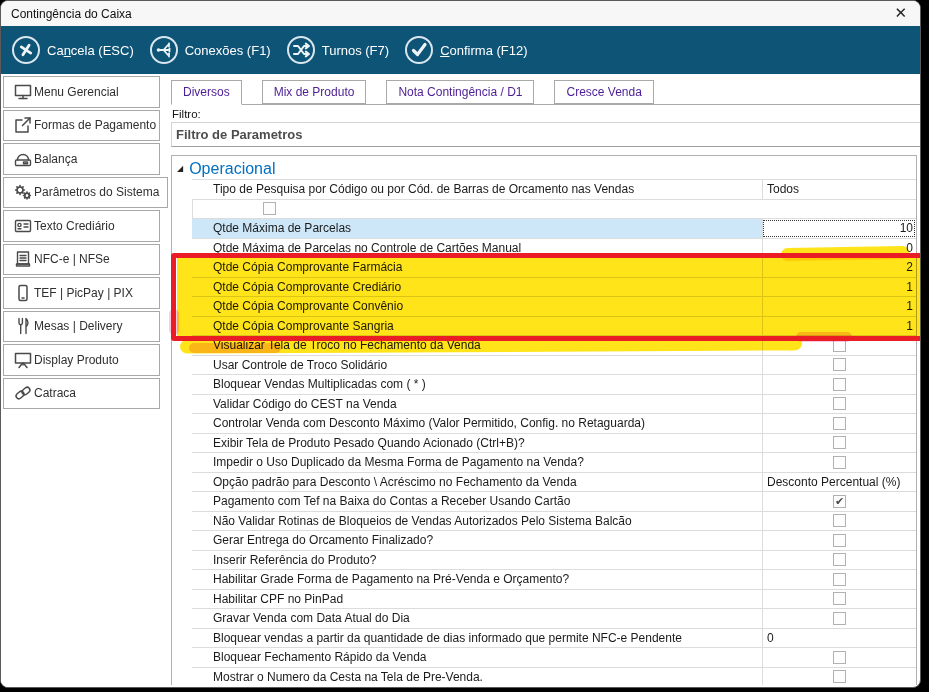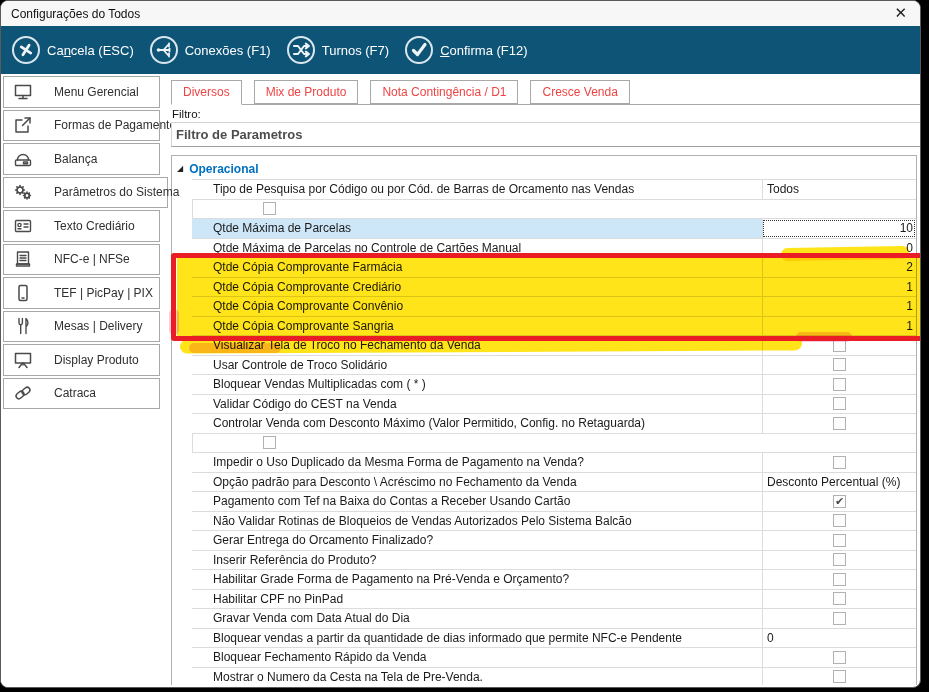--- a/index.html
+++ b/index.html
@@ -15,44 +15,44 @@
   #toolbar{position:absolute;left:0;top:25px;right:0;height:48px;background:#0e5477;
            display:flex;align-items:center;gap:16px;padding-left:11px;}
   .tbtn{display:flex;align-items:center;gap:7px;color:#fff;font-size:13px;white-space:nowrap;}
   .ticon{width:28px;height:28px;border:2px solid #d9e6ed;border-radius:50%;box-sizing:border-box;
          display:flex;align-items:center;justify-content:center;flex:none;}
   .ticon svg{stroke:#eef4f7;fill:none;}
   .ukey{text-decoration:underline;}
   
   #sidebar{position:absolute;left:0;top:75px;width:166px;bottom:0;background:#fff;}
   .stile{height:31.5px;width:157px;margin:0 0 2px 2px;background:#fff;border:1px solid #a8a8a8;
-         box-sizing:border-box;display:flex;align-items:center;gap:20px;padding-left:8px;}
+         box-sizing:border-box;display:flex;align-items:center;gap:0;padding-left:8px;}
   .stile.sel{width:165px;position:relative;z-index:3;}
   .stile .slabel{font-size:12px;color:#303030;white-space:nowrap;}
   .sicon{width:22px;height:22px;display:flex;align-items:center;justify-content:center;flex:none;}
   .sicon svg{stroke:#4a4a4a;fill:none;}
   
   #rightline{position:absolute;left:919px;top:75px;bottom:2px;width:0;border-left:1px solid #b9b9b9;}
   
   #tabstrip{position:absolute;left:170px;top:80px;width:749px;height:23px;display:flex;
             align-items:flex-end;border-bottom:1px solid #a9a9a9;box-sizing:content-box;}
-  .tab{font-size:12px;color:#ef4444;background:#fff;border:1px solid #a9a9a9;padding:4px 11px 4px 11px;
-       margin-right:12px;white-space:nowrap;box-sizing:border-box;}
+  .tab{font-size:12px;color:#4c1d95;background:#fff;border:1px solid #a9a9a9;padding:4px 11px 4px 11px;
+       margin-right:20px;white-space:nowrap;box-sizing:border-box;}
   .tab.active{border-bottom:1px solid #fff;margin-bottom:-1px;padding-bottom:5px;position:relative;z-index:2;}
   
   #filterlabel{position:absolute;left:171px;top:107px;font-size:11.5px;color:#141414;}
   #filterinput{position:absolute;left:170px;top:121px;width:875px;height:25px;box-sizing:border-box;
                background:#fff;border:1px solid #d4d4d4;border-bottom:1px solid #9f9f9f;
                display:flex;align-items:center;padding-left:4px;font-size:13px;font-weight:bold;color:#4d4d4d;}
   
   #grid{position:absolute;left:170px;top:154px;width:746px;bottom:2px;background:#fff;
         border:1px solid #b0b0b0;border-bottom:none;box-sizing:border-box;overflow:hidden;padding-top:3px;}
   #catrow{height:20px;display:flex;align-items:center;gap:6px;padding-left:5px;}
   #cattri{font-size:8px;color:#222;line-height:8px;}
-  #catlabel{font-size:12px;font-weight:bold;color:#0070c2;}
+  #catlabel{font-size:16px;font-weight:normal;color:#0070c2;}
   #rows{margin-left:20px;border-top:1px solid #dcdcdc;}
   .row{display:flex;height:19.5px;border-bottom:1px solid #dcdcdc;box-sizing:border-box;background:#fff;}
   .row .lbl{flex:1;height:100%;display:flex;align-items:center;padding-left:21px;
             font-size:12px;color:#1b1b1b;white-space:nowrap;overflow:hidden;}
   .row.selected .lbl{background:#cde7f8;}
   .val{width:154px;flex:none;height:100%;border-left:1px solid #dcdcdc;box-sizing:border-box;
        display:flex;align-items:center;font-size:12px;color:#1b1b1b;position:relative;}
   .val.txt{padding-left:4px;}
   .val.num{justify-content:flex-end;padding-right:3px;}
   .val.chk{justify-content:center;}
@@ -64,21 +64,21 @@
   .ylw{background:rgba(255,225,0,0.9);mix-blend-mode:multiply;}
   .pnk{background:rgba(246,160,200,0.55);mix-blend-mode:multiply;border-radius:6px;}
   #redbox{border:5px solid #ea1c25;border-radius:3px;background:transparent;z-index:45;}
 </style>
 </head>
 <body>
 
 <div id="window">
 
   <div id="titlebar">
-    <span>Configurações do Todos</span>
+    <span>Contingência do Caixa</span>
     <span id="close">✕</span>
   </div>
 
   <div id="toolbar">
       <div class="tbtn">
         <span class="ticon">
           <svg width="24" height="24" viewBox="0 0 24 24" stroke-linecap="round" stroke-linejoin="round">
             <g stroke-width="2.8" transform="rotate(-12 12 12)">
               <path d="M8 8 L16 16"></path>
               <path d="M16 8 L8 16"></path>
@@ -331,20 +331,21 @@
             <span class="cb"></span>
           </div>
         </div>
         <div class="row">
           <span class="lbl">Controlar Venda com Desconto Máximo (Valor Permitido, Config. no Retaguarda)</span>
           <div class="val chk">
             <span class="cb"></span>
           </div>
         </div>
         <div class="row">
+          <span class="lbl">Exibir Tela de Produto Pesado Quando Acionado (Ctrl+B)?</span>
           <div class="val chk">
             <span class="cb"></span>
           </div>
         </div>
         <div class="row">
           <span class="lbl">Impedir o Uso Duplicado da Mesma Forma de Pagamento na Venda?</span>
           <div class="val chk">
             <span class="cb"></span>
           </div>
         </div>

